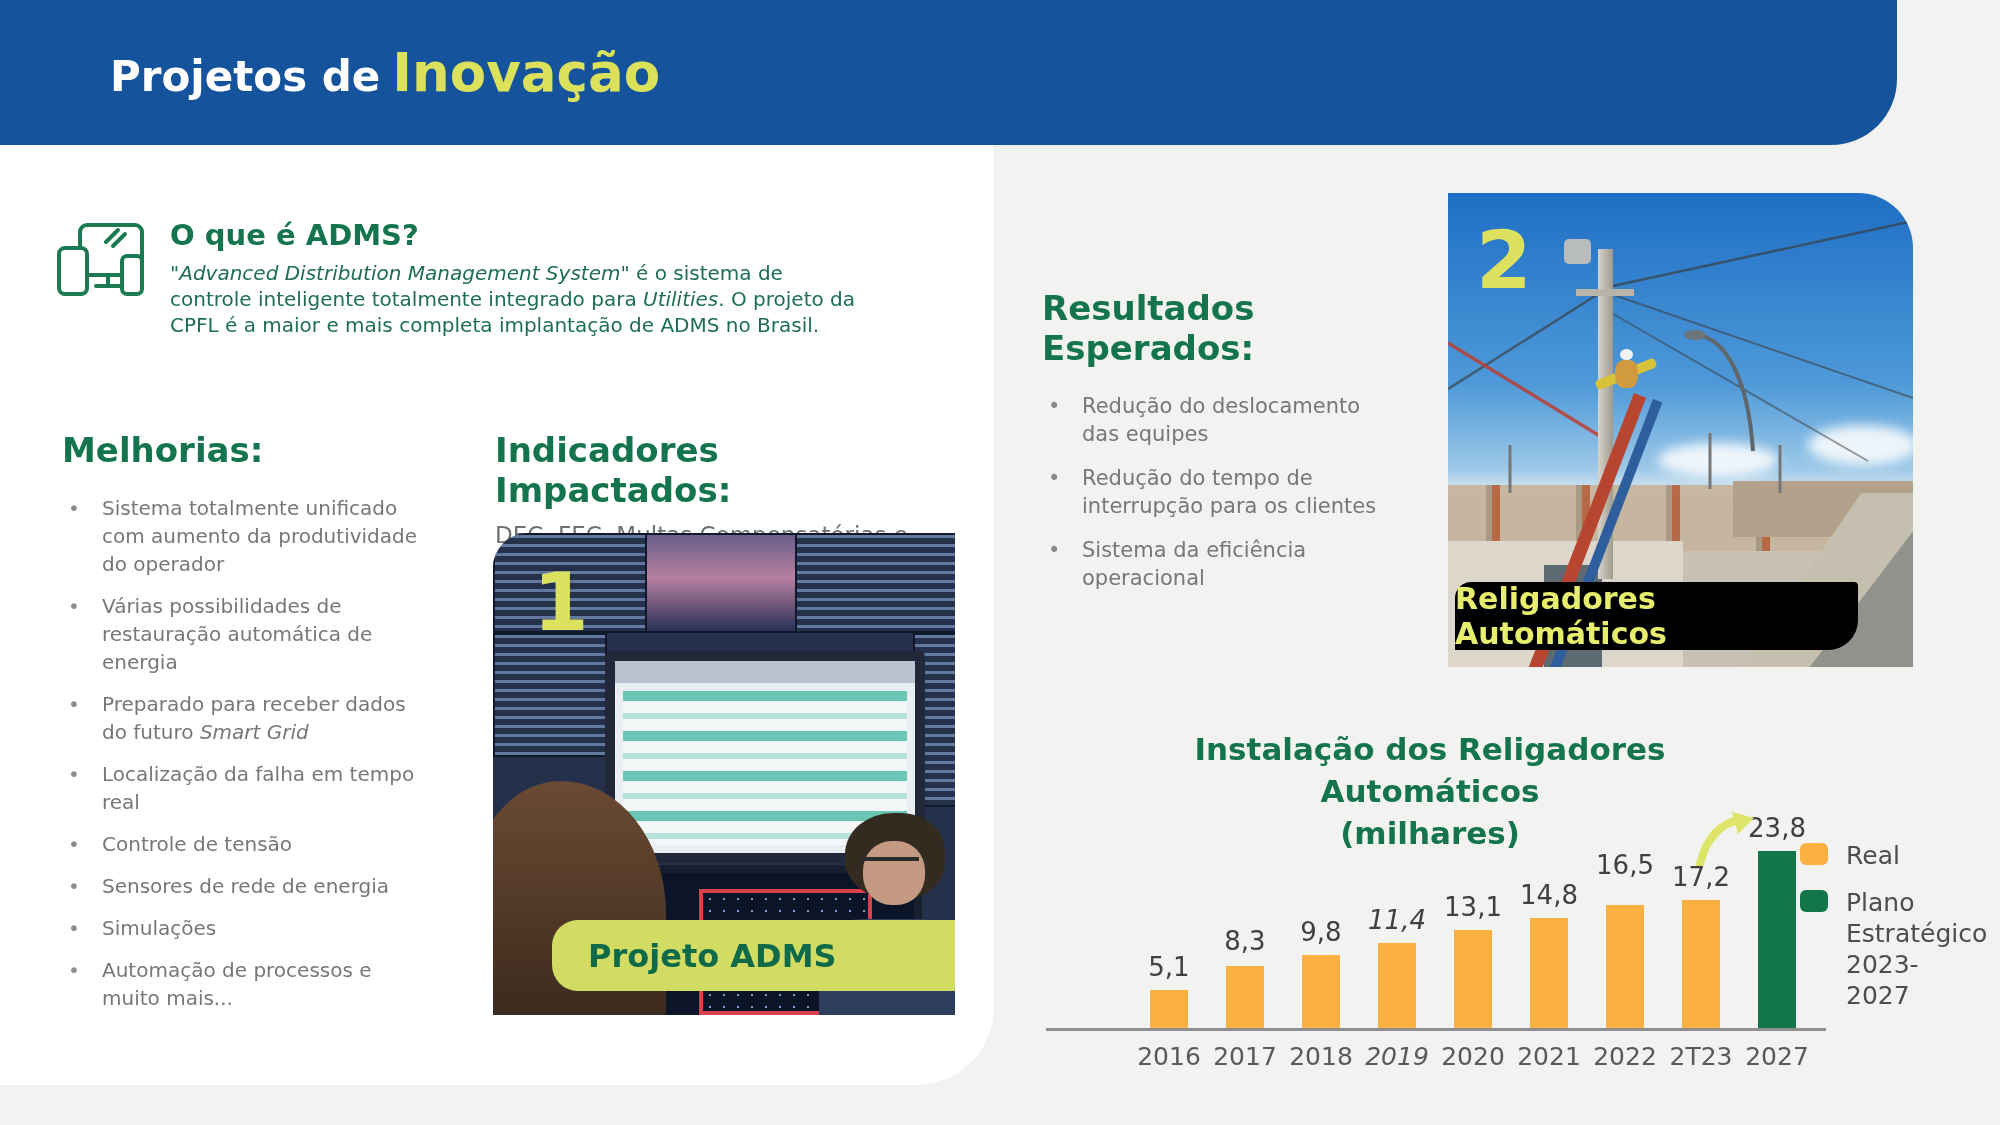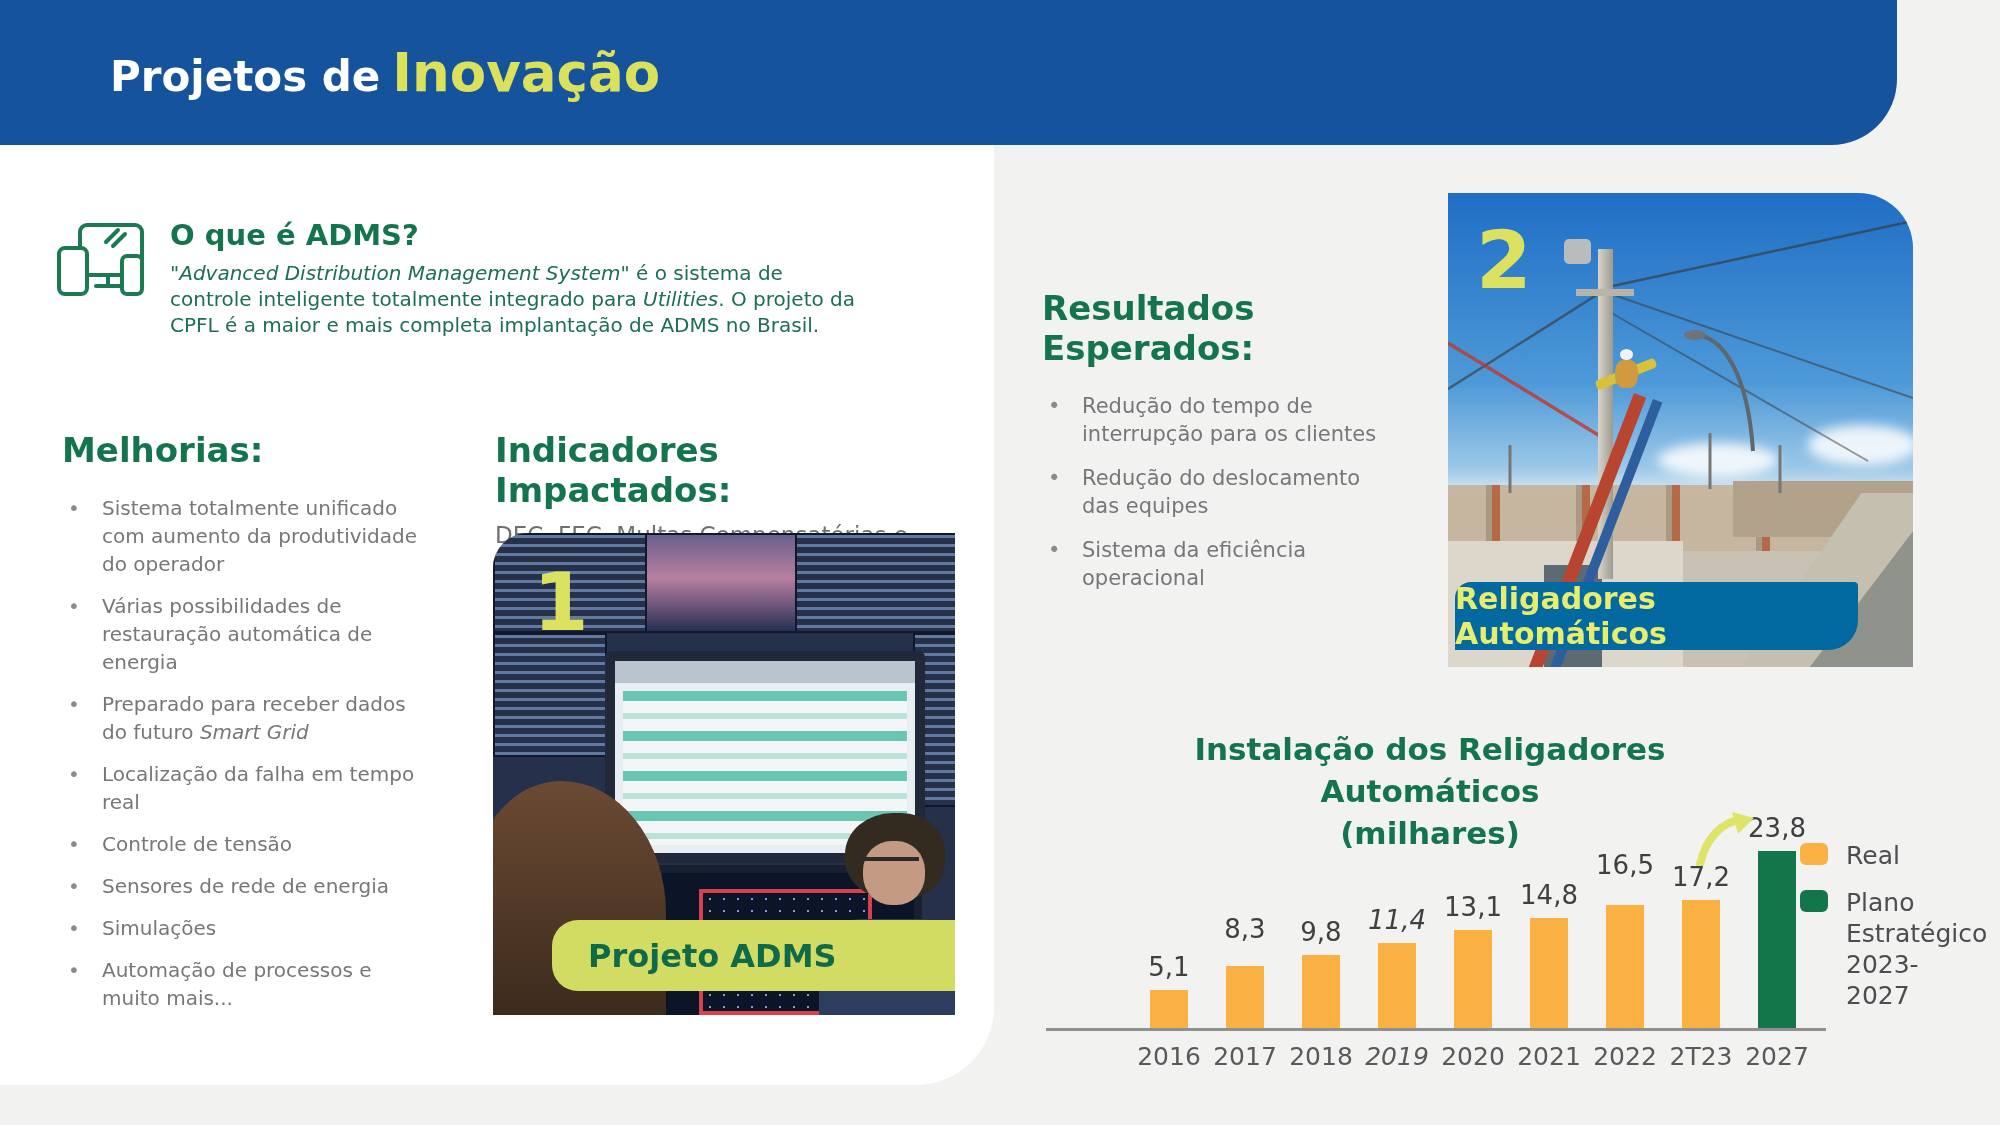--- a/index.html
+++ b/index.html
@@ -80,21 +80,21 @@
   .p2-crossarm{position:absolute;left:128px;top:96px;width:58px;height:7px;background:#b8b4aa;}
   .p2-box{position:absolute;left:116px;top:46px;width:27px;height:25px;background:#b9bcbd;border-radius:5px;}
   .p2-helmet{position:absolute;left:172px;top:156px;width:13px;height:11px;background:#f2f2f2;border-radius:50%;}
   .p2-vest{position:absolute;left:167px;top:167px;width:23px;height:28px;background:#d19a3f;border-radius:40%;}
   .p2-stick{position:absolute;left:146px;top:176px;width:64px;height:10px;background:#d8c23a;
             transform:rotate(-22deg);border-radius:4px;}
   .p2-boom1{position:absolute;left:186px;top:200px;width:13px;height:300px;background:#b8452f;
             transform:rotate(21deg);transform-origin:top left;}
   .p2-boom2{position:absolute;left:205px;top:206px;width:10px;height:290px;background:#2f5e9e;
             transform:rotate(21deg);transform-origin:top left;}
-  .caption2{position:absolute;left:1455px;top:582px;width:403px;height:68px;background:#0369a1;
+  .caption2{position:absolute;left:1455px;top:582px;width:403px;height:68px;background:#000000;
             border-radius:16px 4px 30px 0;display:flex;align-items:center;justify-content:center;z-index:7;}
   .caption2 span{font-size:30px;font-weight:bold;color:#e7ed6c;}
   
   .chart-title{position:absolute;left:1080px;top:728px;width:700px;text-align:center;
                font-size:31px;font-weight:bold;color:#14744e;line-height:42px;}
   .chart-bars{position:absolute;left:1055px;top:820px;width:760px;height:208px;}
   .axis-line{position:absolute;left:1046px;top:1028px;width:780px;height:3px;background:#8f8f8f;}
   .bar-group{position:absolute;bottom:0;width:76px;height:208px;}
   .bar{position:absolute;bottom:0;left:19px;width:38px;}
   .bar-label{position:absolute;width:100%;text-align:center;font-size:26px;color:#3f4040;}
@@ -177,22 +177,22 @@
     <div class="p1-suit"></div>
     <div class="bignum" style="left:40px;top:30px;">1</div>
   </figure>
   <div class="caption1">
       <span>Projeto ADMS</span>
     </div>
 
   <section class="resultados">
     <h2 class="h-green">Resultados Esperados:</h2>
     <ul class="blist">
+      <li>Redução do deslocamento das equipes</li>
       <li>Redução do tempo de interrupção para os clientes</li>
-      <li>Redução do deslocamento das equipes</li>
       <li>Sistema da eficiência operacional</li>
     </ul>
   </section>
 
   <figure class="photo2" style="margin:0;">
     <div class="p2-cloud" style="left:210px;top:250px;width:120px;height:34px;"></div>
     <div class="p2-cloud" style="left:360px;top:232px;width:110px;height:40px;"></div>
     <div class="p2-roofband"></div>
     <div class="p2-housesR"></div>
     <div class="p2-road"></div>
@@ -229,21 +229,21 @@
     <div>Instalação dos Religadores Automáticos</div>
     <div>(milhares)</div>
   </div>
   <div class="chart-bars">
       <div class="bar-group" style="left: 76px;">
         <div class="bar-label" style="bottom:46px">5,1</div>
         <div class="bar" style="height:38px;background:#fbb042"></div>
         <div class="bar-cat">2016</div>
       </div>
       <div class="bar-group" style="left: 152px;">
-        <div class="bar-label" style="bottom:84px">8,3</div>
+        <div class="bar-label" style="bottom:72px">8,3</div>
         <div class="bar" style="height:62px;background:#fbb042"></div>
         <div class="bar-cat">2017</div>
       </div>
       <div class="bar-group" style="left: 228px;">
         <div class="bar-label" style="bottom:81px">9,8</div>
         <div class="bar" style="height:73px;background:#fbb042"></div>
         <div class="bar-cat">2018</div>
       </div>
       <div class="bar-group" style="left: 304px; font-style: italic;">
         <div class="bar-label" style="bottom:93px">11,4</div>

